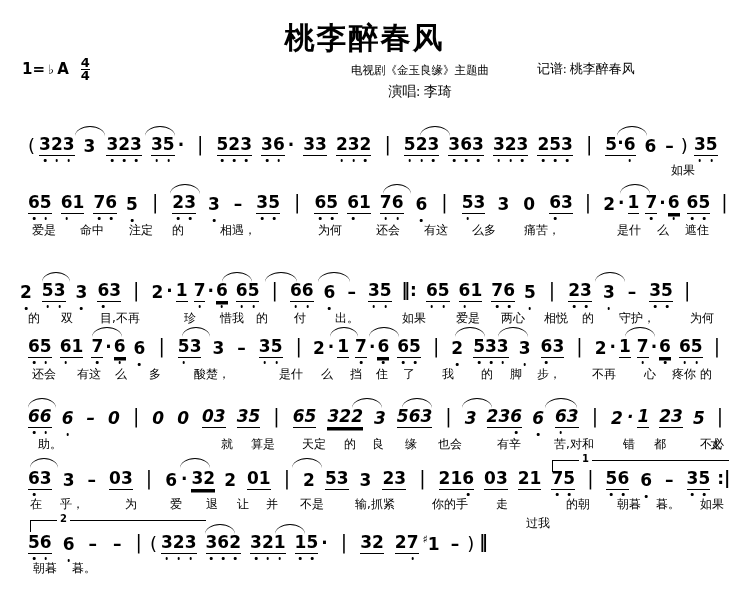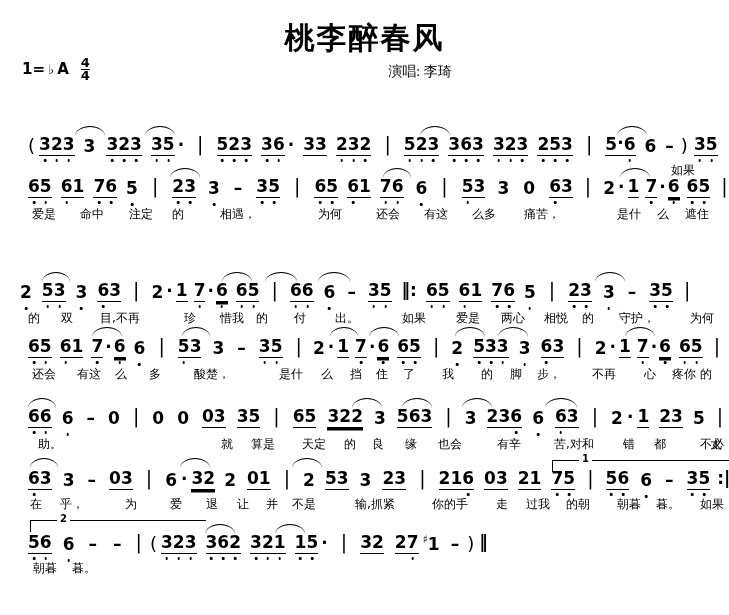--- a/index.html
+++ b/index.html
@@ -119,40 +119,42 @@
     <span>1=</span>
       <span class="flat">♭</span>
       <span>A</span>
     <span class="timesig">
       <span class="num">4</span>
       <span class="den">4</span>
     </span>
   </div>
 
   <div class="credits-mid">
+    <div>电视剧《金玉良缘》主题曲</div>
     <div style="font-size:14px;">演唱: 李琦</div>
   </div>
 
   <div class="credits-right">
+    <div>记谱: 桃李醉春风</div>
   </div>
 
   <div class="line" style="top:128px;">
     <div class="notes" style="left:28px;top:6px;">
       <span class="paren">(</span><span class="sp" style="width:4px"></span><span class="g beam1"><span class="n lo">3</span><span class="n lo">2</span><span class="n lo">3</span></span><span class="sp" style="width:9px"></span><span class="n">3</span><span class="sp" style="width:11px"></span><span class="g beam1"><span class="n lo">3</span><span class="n lo">2</span><span class="n lo">3</span></span><span class="sp" style="width:9px"></span><span class="g beam1"><span class="n lo">3</span><span class="n lo">5</span></span><span class="aug" style="margin-left:3px">·</span><span class="sp" style="width:13px"></span><span class="bar">|</span><span class="sp" style="width:13px"></span><span class="g beam1"><span class="n lo">5</span><span class="n lo">2</span><span class="n lo">3</span></span><span class="sp" style="width:9px"></span><span class="g beam1"><span class="n lo">3</span><span class="n lo">6</span></span><span class="aug" style="margin-left:3px">·</span><span class="sp" style="width:9px"></span><span class="g beam1"><span class="n">3</span><span class="n">3</span></span><span class="sp" style="width:9px"></span><span class="g beam1"><span class="n lo">2</span><span class="n lo">3</span><span class="n lo">2</span></span><span class="sp" style="width:13px"></span><span class="bar">|</span><span class="sp" style="width:13px"></span><span class="g beam1"><span class="n lo">5</span><span class="n lo">2</span><span class="n lo">3</span></span><span class="sp" style="width:9px"></span><span class="g beam1"><span class="n lo">3</span><span class="n lo">6</span><span class="n lo">3</span></span><span class="sp" style="width:9px"></span><span class="g beam1"><span class="n lo">3</span><span class="n lo">2</span><span class="n lo">3</span></span><span class="sp" style="width:9px"></span><span class="g beam1"><span class="n lo">2</span><span class="n lo">5</span><span class="n lo">3</span></span><span class="sp" style="width:13px"></span><span class="bar">|</span><span class="sp" style="width:13px"></span><span class="g beam1"><span class="n">5</span><span class="aug">·</span><span class="n lo">6</span></span><span class="sp" style="width:9px"></span><span class="n">6</span><span class="sp" style="width:9px"></span><span class="dash">–</span><span class="sp" style="width:7px"></span><span class="paren">)</span><span class="sp" style="width:6px"></span><span class="g beam1"><span class="n lo">3</span><span class="n lo">5</span></span><span class="sp" style="width:10px"></span><span class="bar">|</span>
     </div>
     <div class="slur" style="left:75px;top:-2px;width:30px;"></div>
     <div class="slur" style="left:145px;top:-2px;width:30px;"></div>
     <div class="slur" style="left:420px;top:-2px;width:30px;"></div>
     <div class="slur" style="left:617px;top:-2px;width:30px;"></div>
     <div class="lyrics" style="top:34px;">
         <span class="ly" style="left: 683px;">如果</span>
       </div>
   </div>
 
-  <div class="line" style="top:172px;">
+  <div class="line" style="top:188px;">
     <div class="notes" style="left:28px;top:4px;">
       <span class="g beam1"><span class="n lo">6</span><span class="n lo">5</span></span><span class="sp" style="width:9px"></span><span class="g beam1"><span class="n lo">6</span><span class="n">1</span></span><span class="sp" style="width:9px"></span><span class="g beam1"><span class="n lo">7</span><span class="n lo">6</span></span><span class="sp" style="width:9px"></span><span class="n lo">5</span><span class="sp" style="width:14px"></span><span class="bar">|</span><span class="sp" style="width:14px"></span><span class="g beam1"><span class="n lo">2</span><span class="n lo">3</span></span><span class="sp" style="width:12px"></span><span class="n lo">3</span><span class="sp" style="width:14px"></span><span class="dash">–</span><span class="sp" style="width:14px"></span><span class="g beam1"><span class="n lo">3</span><span class="n lo">5</span></span><span class="sp" style="width:14px"></span><span class="bar">|</span><span class="sp" style="width:14px"></span><span class="g beam1"><span class="n lo">6</span><span class="n lo">5</span></span><span class="sp" style="width:9px"></span><span class="g beam1"><span class="n lo">6</span><span class="n">1</span></span><span class="sp" style="width:9px"></span><span class="g beam1"><span class="n lo">7</span><span class="n lo">6</span></span><span class="sp" style="width:12px"></span><span class="n lo">6</span><span class="sp" style="width:14px"></span><span class="bar">|</span><span class="sp" style="width:14px"></span><span class="g beam1"><span class="n lo">5</span><span class="n">3</span></span><span class="sp" style="width:12px"></span><span class="n">3</span><span class="sp" style="width:14px"></span><span class="n">0</span><span class="sp" style="width:14px"></span><span class="g beam1"><span class="n lo">6</span><span class="n">3</span></span><span class="sp" style="width:12px"></span><span class="bar">|</span><span class="sp" style="width:12px"></span><span class="n">2</span><span class="aug" style="margin:0 3px">·</span><span class="g beam1"><span class="n">1</span></span><span class="sp" style="width:6px"></span><span class="g beam1"><span class="n lo">7</span></span><span class="aug" style="margin:0 2px">·</span><span class="g beam2 beam1"><span class="n lo">6</span></span><span class="sp" style="width:7px"></span><span class="g beam1"><span class="n lo">6</span><span class="n lo">5</span></span><span class="sp" style="width:11px"></span><span class="bar">|</span>
     </div>
     <div class="slur" style="left:170px;top:-4px;width:30px;"></div>
     <div class="slur" style="left:383px;top:-4px;width:28px;"></div>
     <div class="slur" style="left:620px;top:-4px;width:30px;"></div>
     <div class="lyrics" style="top:34px;">
         <span class="ly" style="left: 44px;">爱是</span>
         <span class="ly" style="left: 92px;">命中</span>
         <span class="ly" style="left: 141px;">注定</span>
@@ -224,21 +226,21 @@
         <span class="ly" style="left: 516px;">脚</span>
         <span class="ly" style="left: 549px;">步，</span>
         <span class="ly" style="left: 604px;">不再</span>
         <span class="ly" style="left: 650px;">心</span>
         <span class="ly" style="left: 684px;">疼你</span>
         <span class="ly" style="left: 706px;">的</span>
       </div>
   </div>
 
   <div class="line" style="top:402px;">
-    <div class="notes" style="left:28px;top:4px;">
+    <div class="notes" style="left:28px;top:4px;font-style:italic;">
       <span class="g beam1"><span class="n lo">6</span><span class="n lo">6</span></span><span class="sp" style="width:10px"></span><span class="n lo">6</span><span class="sp" style="width:13px"></span><span class="dash">–</span><span class="sp" style="width:13px"></span><span class="n">0</span><span class="sp" style="width:13px"></span><span class="bar">|</span><span class="sp" style="width:13px"></span><span class="n">0</span><span class="sp" style="width:13px"></span><span class="n">0</span><span class="sp" style="width:13px"></span><span class="g beam1"><span class="n">0</span><span class="n">3</span></span><span class="sp" style="width:11px"></span><span class="g beam1"><span class="n">3</span><span class="n">5</span></span><span class="sp" style="width:13px"></span><span class="bar">|</span><span class="sp" style="width:13px"></span><span class="g beam1"><span class="n">6</span><span class="n">5</span></span><span class="sp" style="width:11px"></span><span class="g beam1 beam2"><span class="n">3</span><span class="n">2</span><span class="n">2</span></span><span class="sp" style="width:11px"></span><span class="n">3</span><span class="sp" style="width:11px"></span><span class="g beam1"><span class="n">5</span><span class="n">6</span><span class="n">3</span></span><span class="sp" style="width:13px"></span><span class="bar">|</span><span class="sp" style="width:13px"></span><span class="n">3</span><span class="sp" style="width:10px"></span><span class="g beam1"><span class="n">2</span><span class="n">3</span><span class="n lo">6</span></span><span class="sp" style="width:10px"></span><span class="n lo">6</span><span class="sp" style="width:11px"></span><span class="g beam1"><span class="n lo">6</span><span class="n">3</span></span><span class="sp" style="width:13px"></span><span class="bar">|</span><span class="sp" style="width:13px"></span><span class="n">2</span><span class="aug" style="margin:0 4px">·</span><span class="g beam1"><span class="n">1</span></span><span class="sp" style="width:10px"></span><span class="g beam1"><span class="n">2</span><span class="n">3</span></span><span class="sp" style="width:10px"></span><span class="n">5</span><span class="sp" style="width:12px"></span><span class="bar">|</span>
     </div>
     <div class="slur" style="left:28px;top:-4px;width:28px;"></div>
     <div class="slur" style="left:352px;top:-4px;width:30px;"></div>
     <div class="slur" style="left:402px;top:-4px;width:30px;"></div>
     <div class="slur" style="left:462px;top:-4px;width:30px;"></div>
     <div class="slur" style="left:545px;top:-4px;width:32px;"></div>
     <div class="volta" style="left:552px;top:58px;width:194px;">
       <span>1</span>
     </div>
@@ -271,25 +273,25 @@
       <span>2</span>
     </div>
     <div class="lyrics" style="top:34px;">
         <span class="ly" style="left: 36px;">在</span>
         <span class="ly" style="left: 72px;">乎，</span>
         <span class="ly" style="left: 131px;">为</span>
         <span class="ly" style="left: 176px;">爱</span>
         <span class="ly" style="left: 212px;">退</span>
         <span class="ly" style="left: 243px;">让</span>
         <span class="ly" style="left: 272px;">并</span>
-        <span class="ly" style="left: 304px; text-align: center;">不是</span>
+        <span class="ly" style="left: 312px; text-align: center;">不是</span>
         <span class="ly" style="left: 375px;">输,抓紧</span>
         <span class="ly" style="left: 450px;">你的手</span>
         <span class="ly" style="left: 502px;">走</span>
-        <span class="ly" style="left: 538px;">过我</span>
+        <span class="ly" style="left: 538px; margin-top: 19px;">过我</span>
         <span class="ly" style="left: 578px;">的朝</span>
         <span class="ly" style="left: 629px;">朝暮</span>
         <span class="ly" style="left: 668px;">暮。</span>
         <span class="ly" style="left: 712px;">如果</span>
       </div>
   </div>
 
   <div class="line" style="top:528px;">
     <div class="notes" style="left:28px;top:4px;">
       <span class="g beam1"><span class="n lo">5</span><span class="n lo">6</span></span><span class="sp" style="width:11px"></span><span class="n lo">6</span><span class="sp" style="width:14px"></span><span class="dash">–</span><span class="sp" style="width:16px"></span><span class="dash">–</span><span class="sp" style="width:14px"></span><span class="bar">|</span><span class="sp" style="width:8px"></span><span class="paren">(</span><span class="sp" style="width:4px"></span><span class="g beam1"><span class="n lo">3</span><span class="n lo">2</span><span class="n lo">3</span></span><span class="sp" style="width:9px"></span><span class="g beam1"><span class="n lo">3</span><span class="n lo">6</span><span class="n lo">2</span></span><span class="sp" style="width:9px"></span><span class="g beam1"><span class="n lo">3</span><span class="n lo">2</span><span class="n lo">1</span></span><span class="sp" style="width:9px"></span><span class="g beam1"><span class="n lo">1</span><span class="n lo">5</span></span><span class="aug" style="margin-left:3px">·</span><span class="sp" style="width:13px"></span><span class="bar">|</span><span class="sp" style="width:13px"></span><span class="g beam1"><span class="n">3</span><span class="n">2</span></span><span class="sp" style="width:11px"></span><span class="g beam1"><span class="n">2</span><span class="n lo">7</span></span><span class="sp" style="width:4px"></span><span class="sharp">♯</span><span class="n">1</span><span class="sp" style="width:11px"></span><span class="dash">–</span><span class="sp" style="width:8px"></span><span class="paren">)</span><span class="sp" style="width:5px"></span><span class="repeat-close">‖</span>

